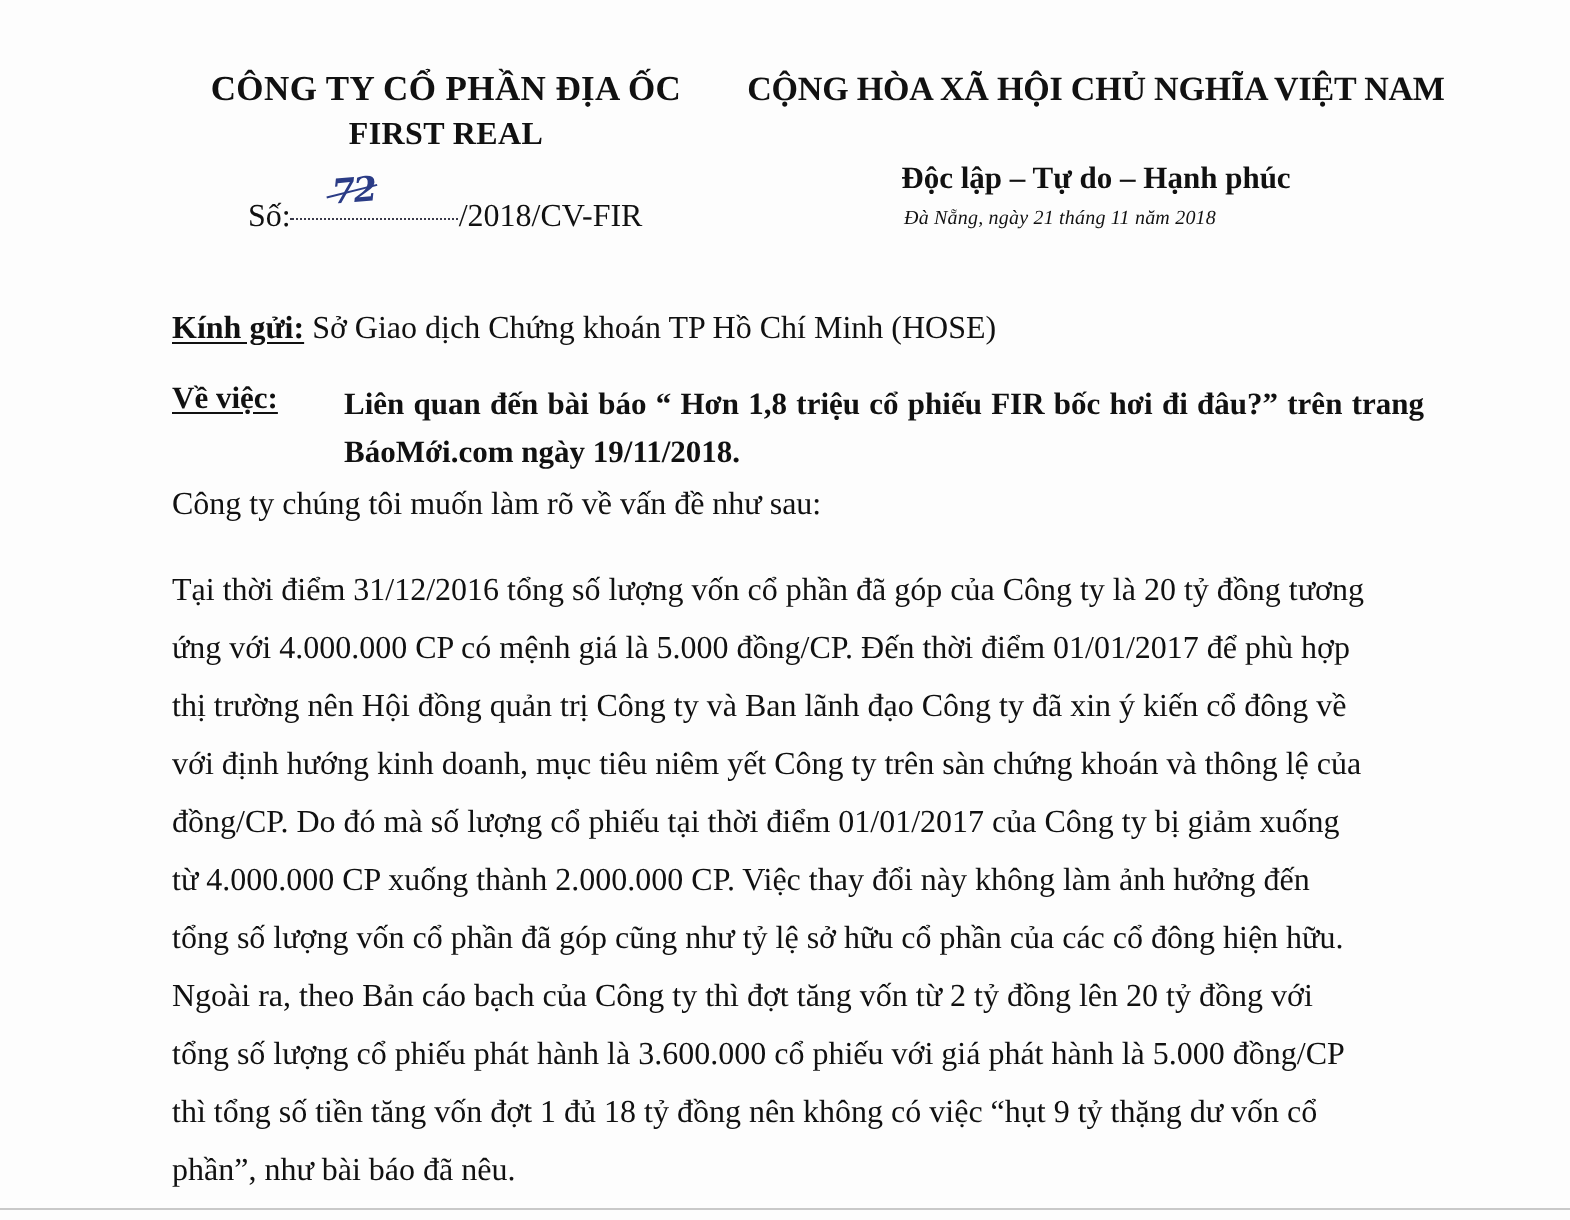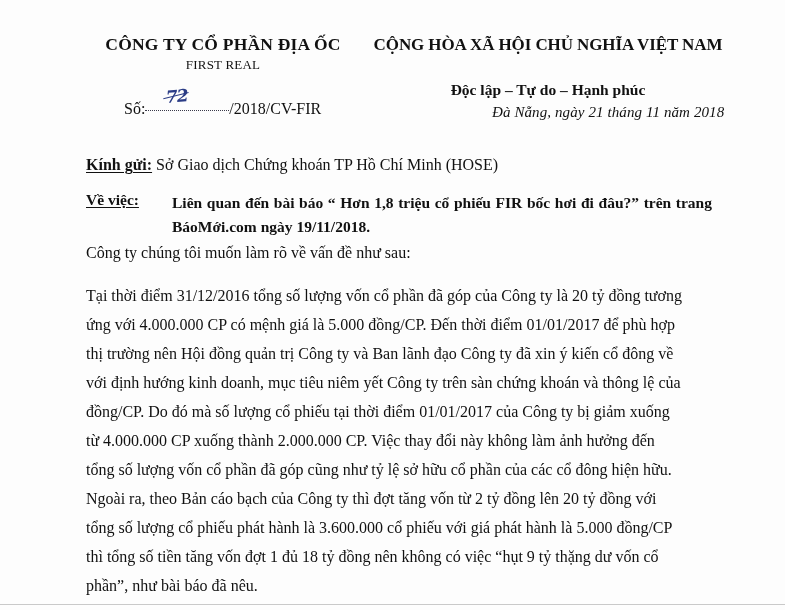--- a/index.html
+++ b/index.html
@@ -48,22 +48,22 @@
   }
 
   .org-line1 {
     font-size: 17.5px;
     font-weight: bold;
     letter-spacing: .2px;
     line-height: 1.25;
     white-space: nowrap;
   }
   .org-line2 {
-    font-size: 13px;
-    font-weight: normal;
+    font-size: 16px;
+    font-weight: bold;
     line-height: 1.45;
     letter-spacing: .2px;
   }
   .nation-line {
     font-size: 17px;
     font-weight: bold;
     letter-spacing: -.1px;
     line-height: 1.25;
     white-space: nowrap;
     text-align: center;
@@ -117,25 +117,24 @@
     width: 26px;
     height: 0;
     border-top: 1.4px solid #2b3c86;
     transform: rotate(-9deg);
   }
 
   .datestamp {
     position: absolute;
     left: 452px;
     top: 104px;
-    font-size: 15px;
+    font-size: 10px;
     font-style: italic;
     white-space: nowrap;
     letter-spacing: .1px;
-    margin-left: 40px;
   }
 
   
   .to-line {
     position: absolute;
     left: 86px;
     top: 156px;
     font-size: 16px;
     white-space: nowrap;
   }

